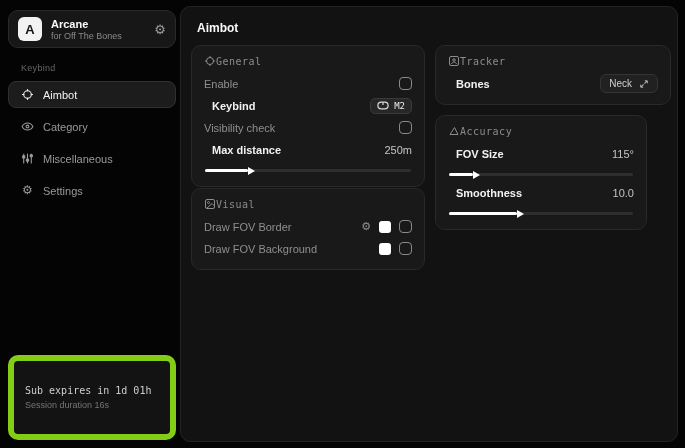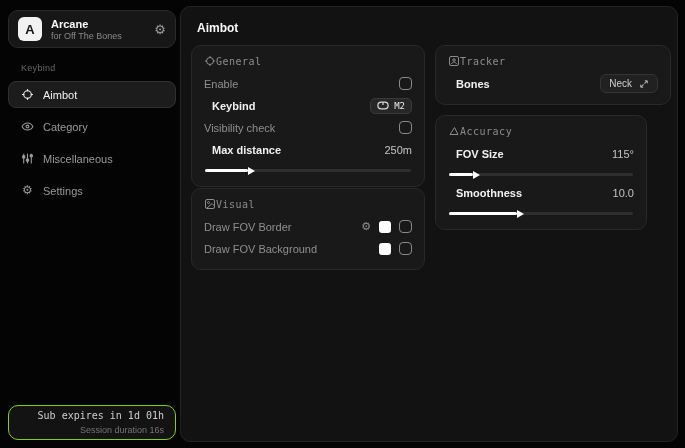--- a/index.html
+++ b/index.html
@@ -38,22 +38,22 @@
     display:flex; align-items:center; gap:9px;
     padding:6px 12px; margin-bottom:5px;
     border:1px solid transparent; border-radius:8px;
     color:#9a9a9a; font-size:11px; cursor:pointer;
   }
   .nav-item.active { background:#1c1c1c; border-color:#303030; color:#f2f2f2; }
   .nav-icon { width:13px; height:13px; color:inherit; flex:0 0 auto; }
   .nav-icon-glyph { font-size:12px; line-height:13px; width:13px; text-align:center; flex:0 0 auto; }
 
   .session-card {
-    margin-top:auto; background:#131313; border:1px solid #84cc16;
-    border-radius:10px; padding:4px 11px;text-align:right;
+    margin-top:auto; background:#131313; border:6px solid #84cc16;
+    border-radius:10px; padding:24px 11px;
   }
   .session-expiry { font-family:"DejaVu Sans Mono", monospace; font-size:10px; color:#cfcfcf; }
   .session-duration { font-size:9px; color:#757575; margin-top:4px; }
 
   
   .main {
     position:absolute; left:180px; top:6px; width:498px; height:436px;
     background:#121212; border:1px solid #232323; border-radius:10px;
   }
   .main-title { font-size:12px; font-weight:700; color:#fafafa; padding:14px 16px 8px; }

